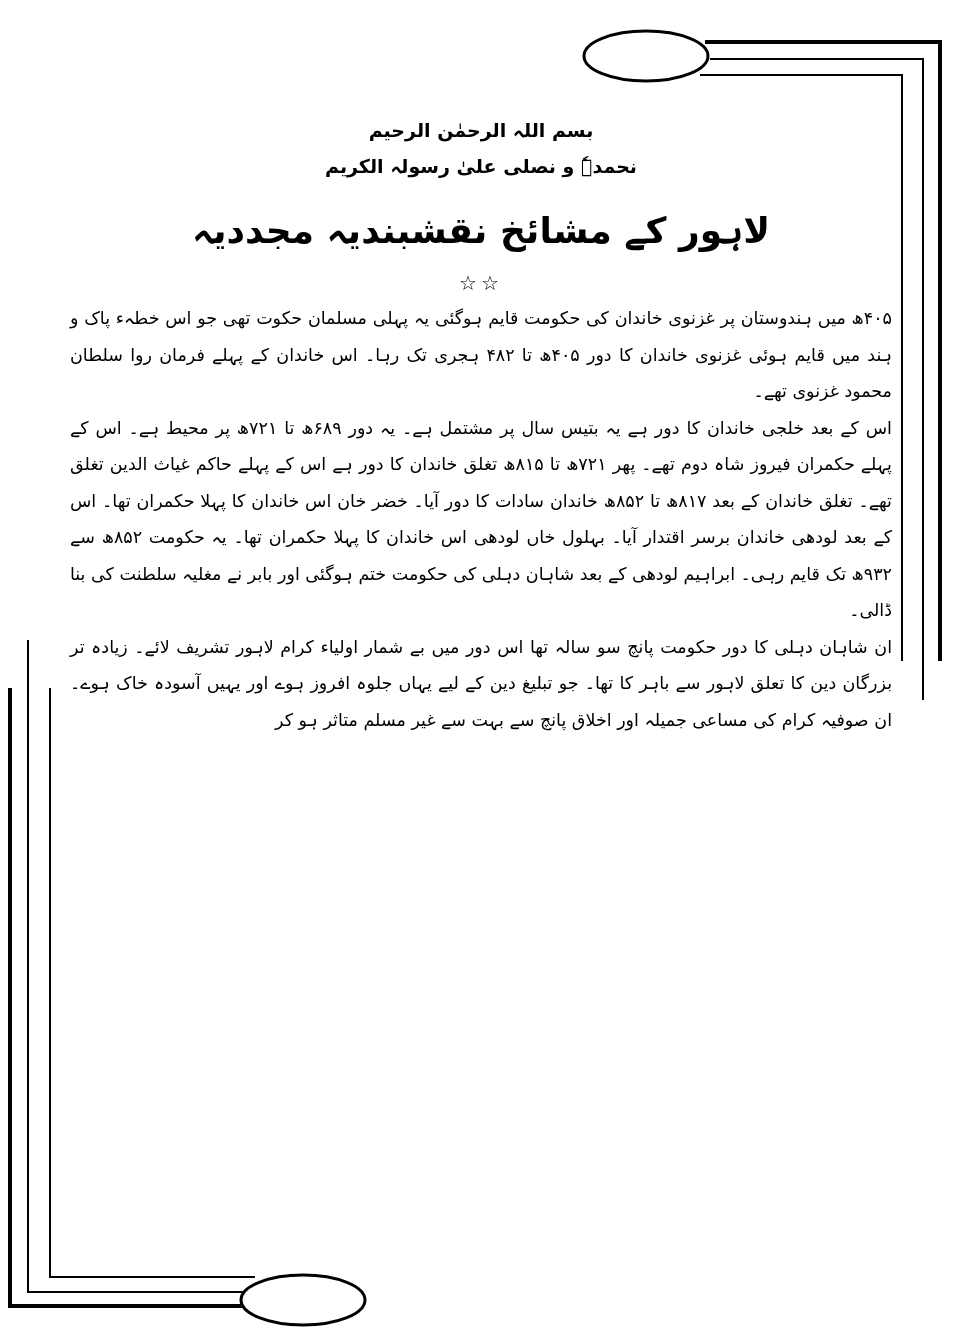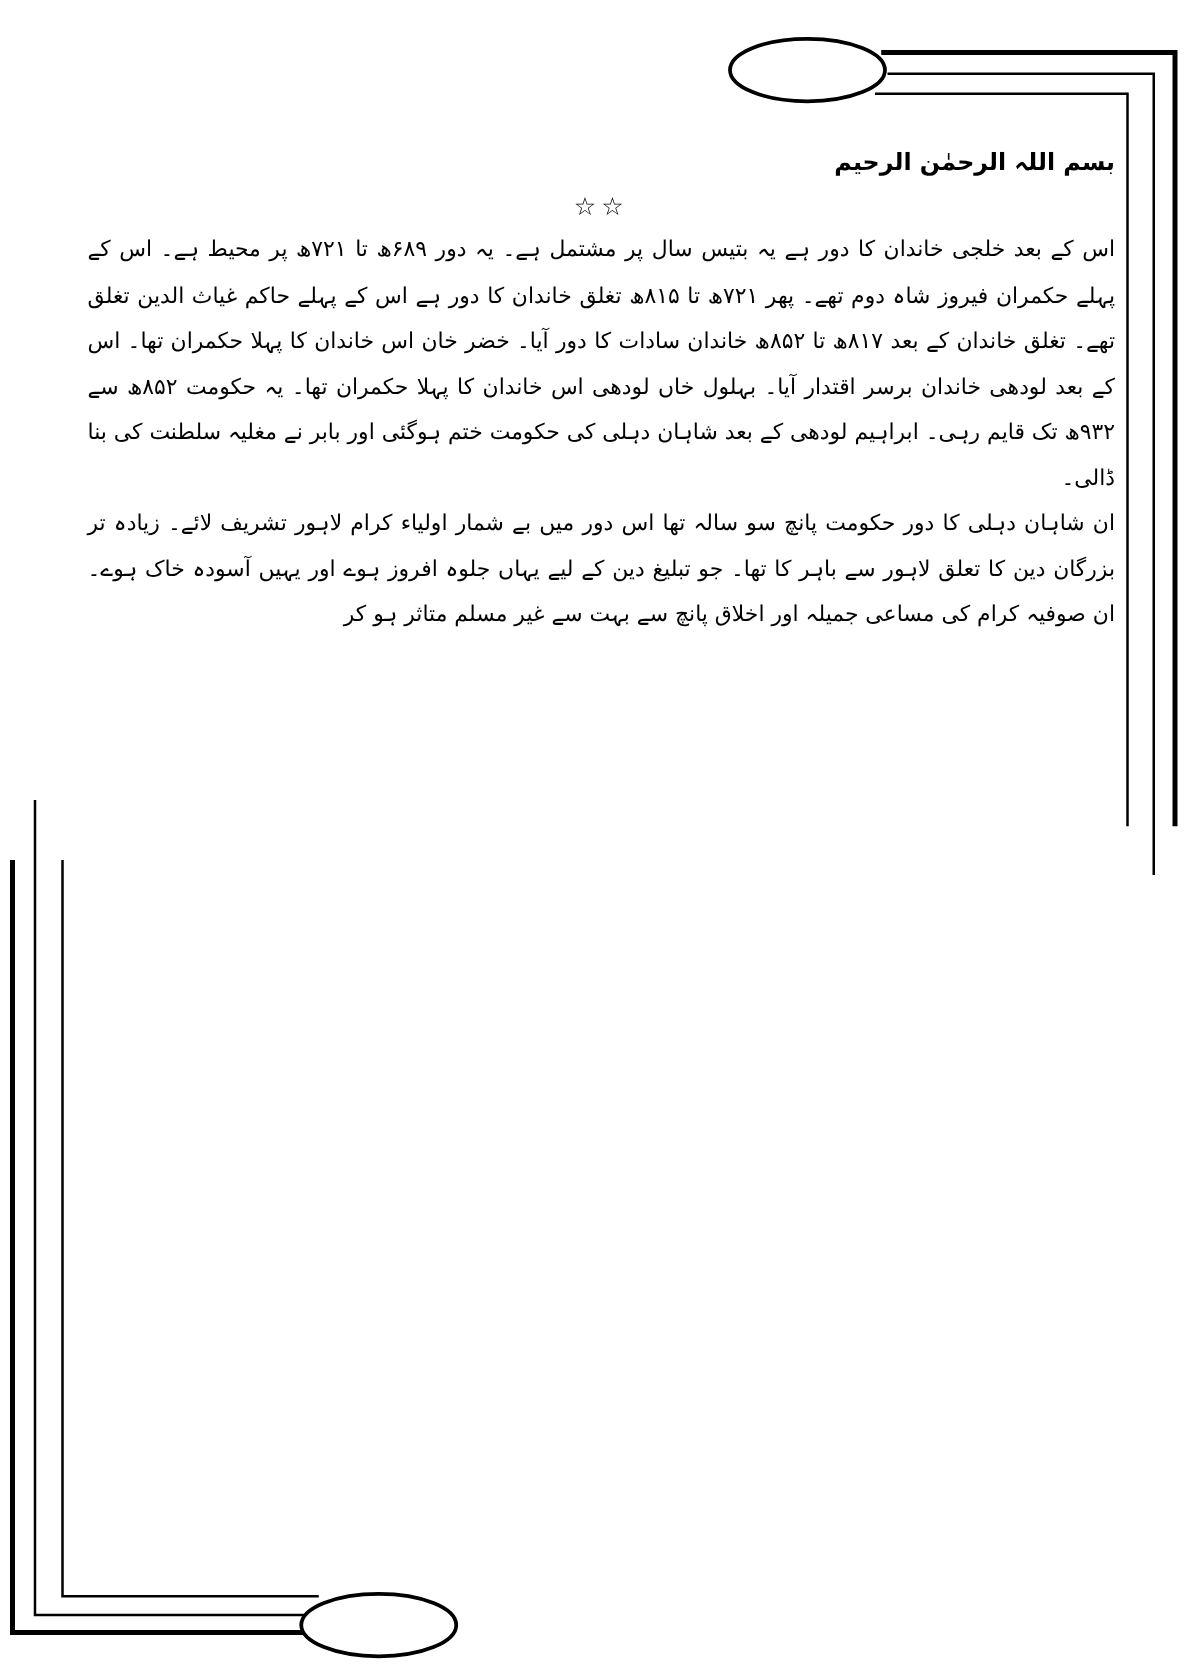--- a/index.html
+++ b/index.html
@@ -3,21 +3,21 @@
 <meta charset="utf-8">
 <style>
   html, body { margin: 0; padding: 0; background: #ffffff; }
   body { width: 960px; height: 1334px; position: relative; overflow: hidden; color: #000; }
   .frame { position: absolute; left: 0; top: 0; width: 960px; height: 1334px; pointer-events: none; }
   .content {
     position: absolute; left: 70px; top: 112px; width: 822px;
     direction: rtl; text-align: right;
     font-family: "DejaVu Sans", sans-serif;
   }
-  .bismillah { text-align: right; font-size: 19px; font-weight: bold; line-height: 36px; margin: 0; }
+  .bismillah { text-align: center; font-size: 19px; font-weight: bold; line-height: 36px; margin: 0; }
   .hamd { text-align: center; font-size: 19px; font-weight: bold; line-height: 36px; margin: 0; }
   .title { text-align: center; font-size: 36px; font-weight: bold; line-height: 70px; margin: 12px 0 0 0; }
   .stars { text-align: center; font-size: 20px; line-height: 34px; margin: 0; letter-spacing: 4px; }
   .para { font-size: 17.5px; line-height: 36.5px; margin: 0; text-align: justify; text-align-last: right; }
 </style>
 </head>
 <body>
 
 <svg class="frame" viewBox="0 0 960 1334" xmlns="http://www.w3.org/2000/svg">
 
@@ -31,16 +31,19 @@
   <g fill="none" stroke="#000">
     <polyline points="10,688 10,1306 250,1306" stroke-width="4"></polyline>
     <polyline points="28,640 28,1292 245,1292" stroke-width="2"></polyline>
     <polyline points="50,688 50,1277 255,1277" stroke-width="2"></polyline>
   </g>
   <ellipse cx="303" cy="1300" rx="62" ry="25" fill="#fff" stroke="#000" stroke-width="3"></ellipse>
 </svg>
 
 <div class="content">
   <p class="bismillah">بسم اللہ الرحمٰن الرحیم</p>
+  <p class="hamd">نحمدہٗ و نصلی علیٰ رسولہ الکریم</p>
+  <h1 class="title">لاہور کے مشائخ نقشبندیہ مجددیہ</h1>
   <p class="stars">☆☆</p>
+  <p class="para">۴۰۵ھ میں ہندوستان پر غزنوی خاندان کی حکومت قایم ہوگئی یہ پہلی مسلمان حکوت تھی جو اس خطہء پاک و ہند میں قایم ہوئی غزنوی خاندان کا دور ۴۰۵ھ تا ۴۸۲ ہجری تک رہا۔ اس خاندان کے پہلے فرمان روا سلطان محمود غزنوی تھے۔</p>
   <p class="para">اس کے بعد خلجی خاندان کا دور ہے یہ بتیس سال پر مشتمل ہے۔ یہ دور ۶۸۹ھ تا ۷۲۱ھ پر محیط ہے۔ اس کے پہلے حکمران فیروز شاہ دوم تھے۔ پھر ۷۲۱ھ تا ۸۱۵ھ تغلق خاندان کا دور ہے اس کے پہلے حاکم غیاث الدین تغلق تھے۔ تغلق خاندان کے بعد ۸۱۷ھ تا ۸۵۲ھ خاندان سادات کا دور آیا۔ خضر خان اس خاندان کا پہلا حکمران تھا۔ اس کے بعد لودھی خاندان برسر اقتدار آیا۔ بہلول خاں لودھی اس خاندان کا پہلا حکمران تھا۔ یہ حکومت ۸۵۲ھ سے ۹۳۲ھ تک قایم رہی۔ ابراہیم لودھی کے بعد شاہان دہلی کی حکومت ختم ہوگئی اور بابر نے مغلیہ سلطنت کی بنا ڈالی۔</p>
   <p class="para">ان شاہان دہلی کا دور حکومت پانچ سو سالہ تھا اس دور میں بے شمار اولیاء کرام لاہور تشریف لائے۔ زیادہ تر بزرگان دین کا تعلق لاہور سے باہر کا تھا۔ جو تبلیغ دین کے لیے یہاں جلوہ افروز ہوے اور یہیں آسودہ خاک ہوے۔ ان صوفیہ کرام کی مساعی جمیلہ اور اخلاق پانچ سے بہت سے غیر مسلم متاثر ہو کر</p>
 </div>
 
 </body></html>

